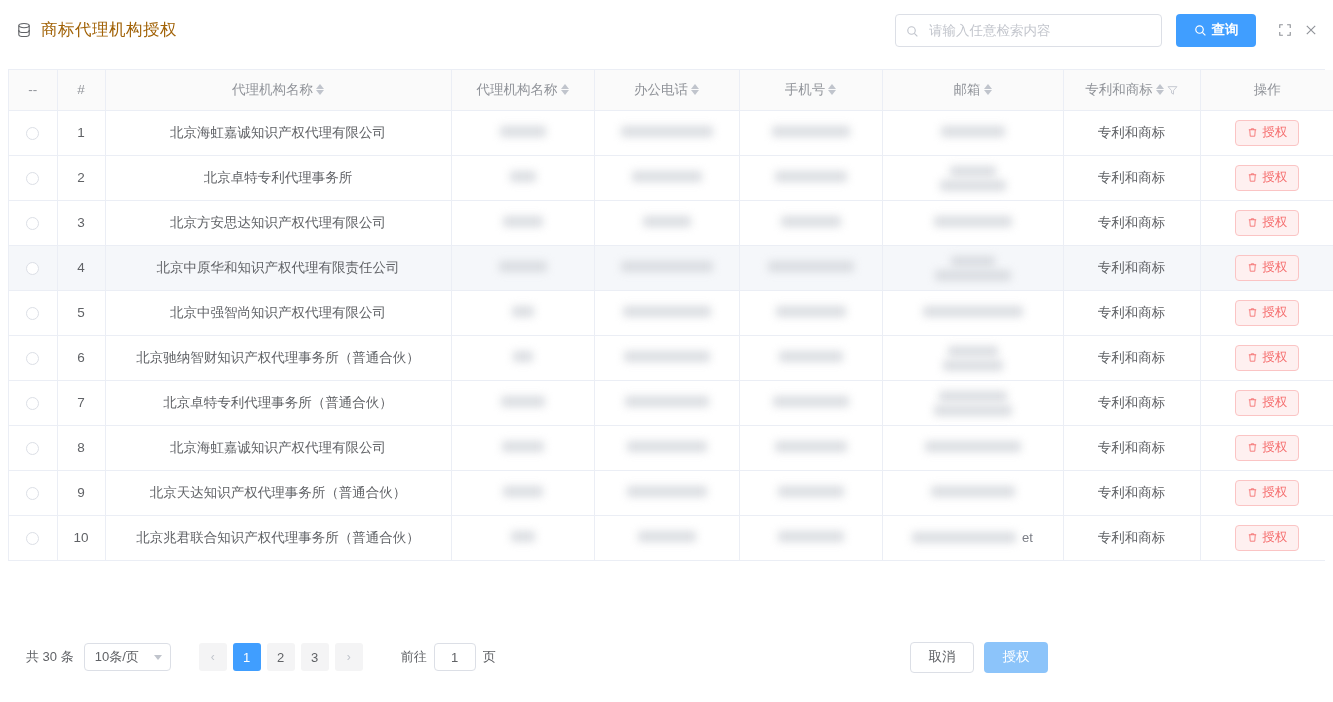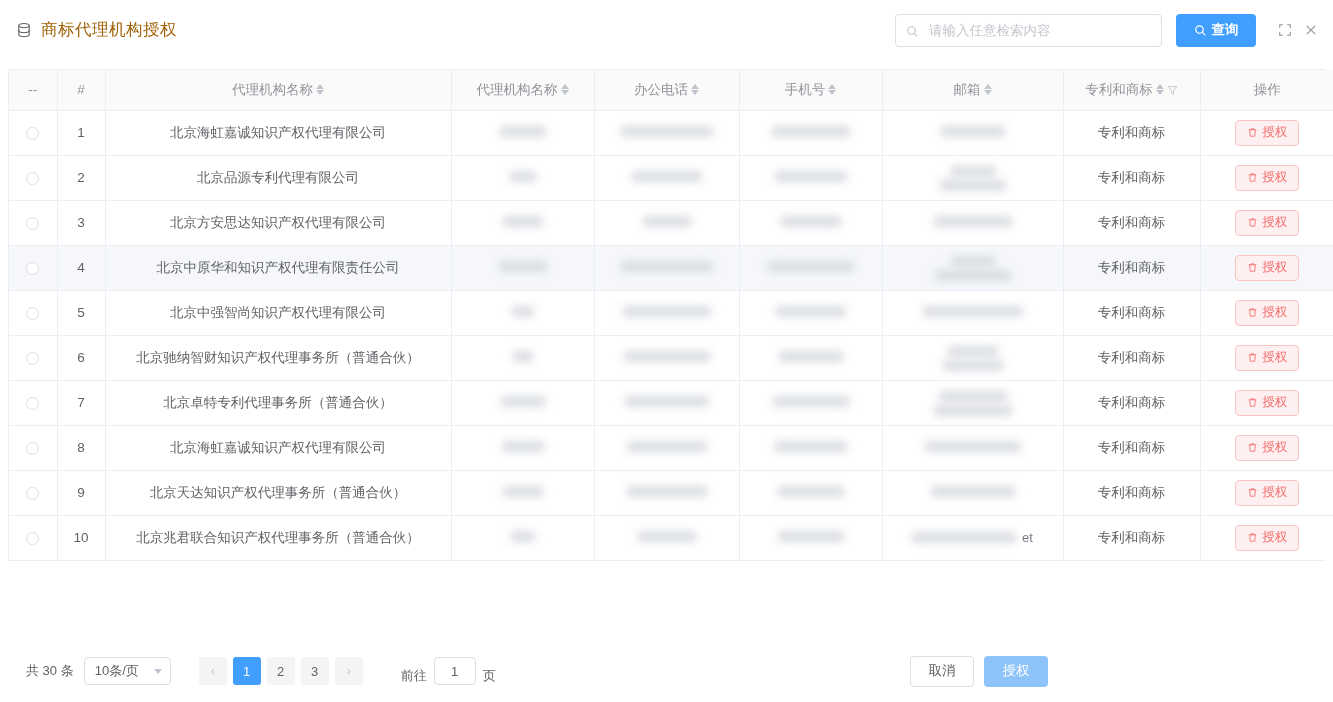--- a/index.html
+++ b/index.html
@@ -107,41 +107,41 @@
     display: inline-flex; align-items: center; justify-content: center; gap: 4px;
     height: 26px; padding: 0 11px;
     background: #fef0f0; border: 1px solid #fbc4c4; border-radius: 4px;
     color: #f56c6c; font-size: 12.5px; cursor: pointer;
     font-family: "Liberation Sans", "DejaVu Sans", sans-serif;
   }
   .trash-icon { width: 11px; height: 11px; }
 
   
   .footer {
-    position: absolute; left: 0; bottom: 2px; width: 1066px; height: 58px;
+    position: absolute; left: 0; bottom: 16px; width: 1066px; height: 58px;
     display: flex; align-items: center;
   }
   .pager { display: flex; align-items: center; margin-left: 26px; gap: 10px; font-size: 13px; color: #606266; }
   .total { color: #606266; }
   .size-select {
     width: 87px; height: 28px; border: 1px solid #dcdfe6; border-radius: 4px;
     display: flex; align-items: center; justify-content: space-between;
     padding: 0 8px 0 10px; color: #606266; font-size: 13px; background: #fff; cursor: pointer;
   }
   .chev { width: 0; height: 0; border-left: 4px solid transparent; border-right: 4px solid transparent;
           border-top: 5px solid #c0c4cc; }
   .pages { display: flex; align-items: center; gap: 6px; margin-left: 18px; }
   .pg {
     min-width: 28px; height: 28px; border-radius: 3px; background: #f4f4f5;
     display: flex; align-items: center; justify-content: center;
     color: #606266; font-size: 13px; cursor: pointer; padding: 0 5px;
   }
   .pg.active { background: #409eff; color: #fff; }
   .pg.arrow { color: #c0c4cc; font-size: 12px; }
-  .jumper { display: flex; align-items: flex-end; gap: 7px; margin-left: 28px; font-size: 13px; color: #606266; }
+  .jumper { display: flex; align-items: center; gap: 7px; margin-left: 28px; font-size: 13px; color: #606266; }
   .jump-input {
     width: 42px; height: 28px; border: 1px solid #dcdfe6; border-radius: 4px;
     text-align: center; font-size: 13px; color: #606266; outline: none;
     font-family: "Liberation Sans", "DejaVu Sans", sans-serif;
   }
   .footer-actions { position: absolute; right: 18px; display: flex; align-items: center; gap: 10px; }
   .btn-cancel {
     width: 64px; height: 31px; border: 1px solid #dcdfe6; border-radius: 4px;
     background: #fff; color: #606266; font-size: 13.5px; cursor: pointer;
     font-family: Liberation Mono, monospace;
@@ -319,21 +319,21 @@
             <td><span class="btn-grant">
                 <span class="trash-icon"><svg viewBox="0 0 16 16" fill="none" stroke="currentColor" stroke-width="1.25">
                     <path d="M2.6 4h10.8M6.2 4V2.6h3.6V4M4 4l.7 9.4h6.6L12 4"></path>
                   </svg></span>
                 <span>授权</span>
               </span></td>
           </tr>
           <tr>
             <td><span class="radio"></span></td>
             <td><span>2</span></td>
-            <td><span class="org-name">北京品源专利代理有限公司</span></td>
+            <td><span class="org-name">北京卓特专利代理事务所</span></td>
             <td><span class="blur-stack">
                 <span class="blur" style="width:26px"></span>
               </span></td>
             <td><span class="blur-stack">
                 <span class="blur" style="width:70px"></span>
               </span></td>
             <td><span class="blur-stack">
                 <span class="blur" style="width:72px"></span>
               </span></td>
             <td><span class="blur-row">

